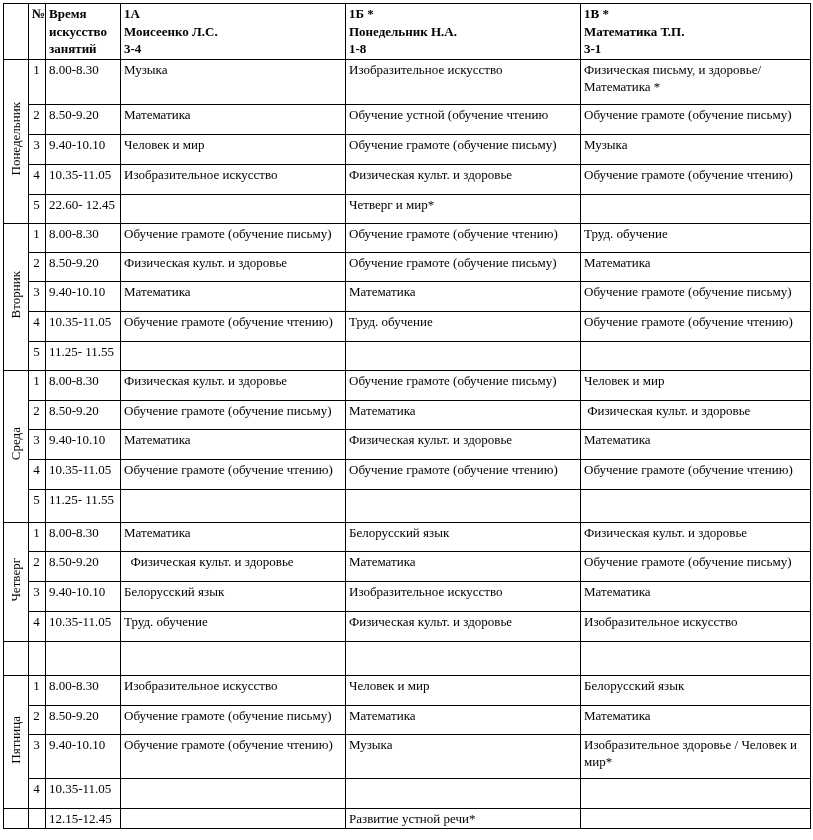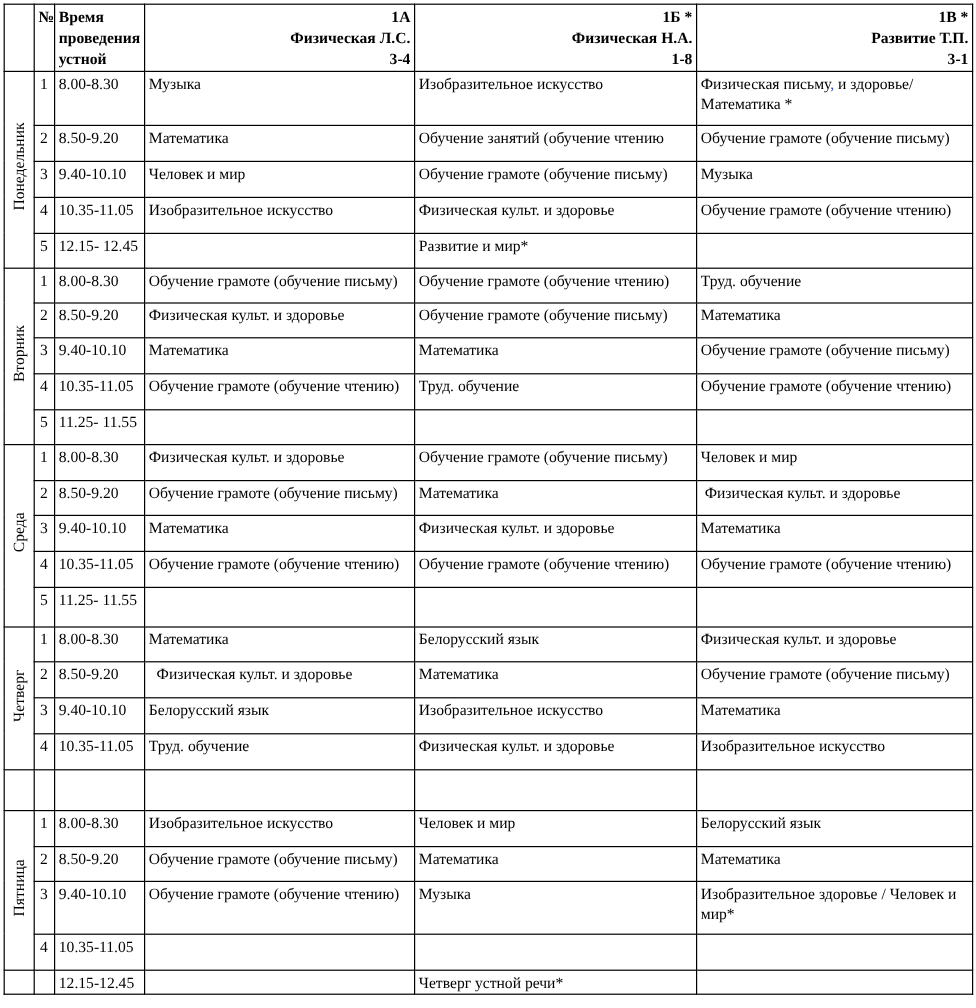--- a/index.html
+++ b/index.html
@@ -7,92 +7,92 @@
   table { border-collapse:collapse; table-layout:fixed; margin:3px 0 0 3px; width:807px; }
   td { border:1px solid #000; padding:1px 3px 1px 3px; font-size:13px; line-height:1.35;
        vertical-align:top; overflow:hidden; }
   td.subj, td.time { white-space:pre-wrap; }
   td.day { text-align:center; vertical-align:middle; padding:0; }
   .vtext { writing-mode:vertical-rl; transform:rotate(180deg); display:inline-block; }
   td.num { text-align:center; padding-left:0; padding-right:1px; }
   td.corner { padding:0; }
   tr.hdr td { font-weight:bold; }
   td.num-h { text-align:right; padding-right:0; }
-  td.class-h { text-align:right; }
+  td.class-h { text-align:left; }
   .blue { color:#3050d0; }
 </style>
 </head>
 <body>
 
 <table>
   <colgroup>
     <col style="width:25px">
       <col style="width:17px">
       <col style="width:75px">
     <col style="width:225px">
       <col style="width:235px">
       <col style="width:230px">
   </colgroup>
 
   <tbody>
       <tr class="hdr" style="height:52px">
     <td class="corner"></td>
     <td class="num-h">№</td>
-    <td class="time">Время проведения устной</td>
+    <td class="time">Время искусство занятий</td>
     <td class="class-h">
       <div>1А</div>
-      <div>Физическая Л.С.</div>
+      <div>Моисеенко Л.С.</div>
       <div>3-4</div>
     </td>
     <td class="class-h">
       <div>1Б *</div>
-      <div>Физическая Н.А.</div>
+      <div>Понедельник Н.А.</div>
       <div>1-8</div>
     </td>
     <td class="class-h">
       <div>1В *</div>
-      <div>Развитие Т.П.</div>
+      <div>Математика Т.П.</div>
       <div>3-1</div>
     </td>
   </tr>
 
   <tr style="height:45px">
     <td class="day" rowspan="5"><span class="vtext">Понедельник</span></td>
     <td class="num">1</td>
     <td class="time">8.00-8.30</td>
     <td class="subj">Музыка</td>
     <td class="subj">Изобразительное искусство</td>
     <td class="subj"><span>Физическая письму</span><span class="blue">,</span><span> и здоровье/ Математика *</span></td>
   </tr>
   <tr style="height:30px">
     <td class="num">2</td>
     <td class="time">8.50-9.20</td>
     <td class="subj">Математика</td>
-    <td class="subj">Обучение занятий (обучение чтению</td>
+    <td class="subj">Обучение устной (обучение чтению</td>
     <td class="subj">Обучение грамоте (обучение письму)</td>
   </tr>
   <tr style="height:30px">
     <td class="num">3</td>
     <td class="time">9.40-10.10</td>
     <td class="subj">Человек и мир</td>
     <td class="subj">Обучение грамоте (обучение письму)</td>
     <td class="subj">Музыка</td>
   </tr>
   <tr style="height:30px">
     <td class="num">4</td>
     <td class="time">10.35-11.05</td>
     <td class="subj">Изобразительное искусство</td>
     <td class="subj">Физическая культ. и здоровье</td>
     <td class="subj">Обучение грамоте (обучение чтению)</td>
   </tr>
   <tr style="height:29px">
     <td class="num">5</td>
-    <td class="time">12.15- 12.45</td>
-    <td class="subj"></td>
-    <td class="subj">Развитие и мир*</td>
+    <td class="time">22.60- 12.45</td>
+    <td class="subj"></td>
+    <td class="subj">Четверг и мир*</td>
     <td class="subj"></td>
   </tr>
 
   <tr style="height:29px">
     <td class="day" rowspan="5"><span class="vtext">Вторник</span></td>
     <td class="num">1</td>
     <td class="time">8.00-8.30</td>
     <td class="subj">Обучение грамоте (обучение письму)</td>
     <td class="subj">Обучение грамоте (обучение чтению)</td>
     <td class="subj">Труд. обучение</td>
@@ -230,17 +230,17 @@
     <td class="subj"></td>
     <td class="subj"></td>
     <td class="subj"></td>
   </tr>
 
   <tr style="height:18px">
     <td class="day"></td>
     <td class="num"></td>
     <td class="time">12.15-12.45</td>
     <td class="subj"></td>
-    <td class="subj">Четверг устной речи*</td>
+    <td class="subj">Развитие устной речи*</td>
     <td class="subj"></td>
   </tr>
 </tbody>
   </table>
 
 </body></html>

